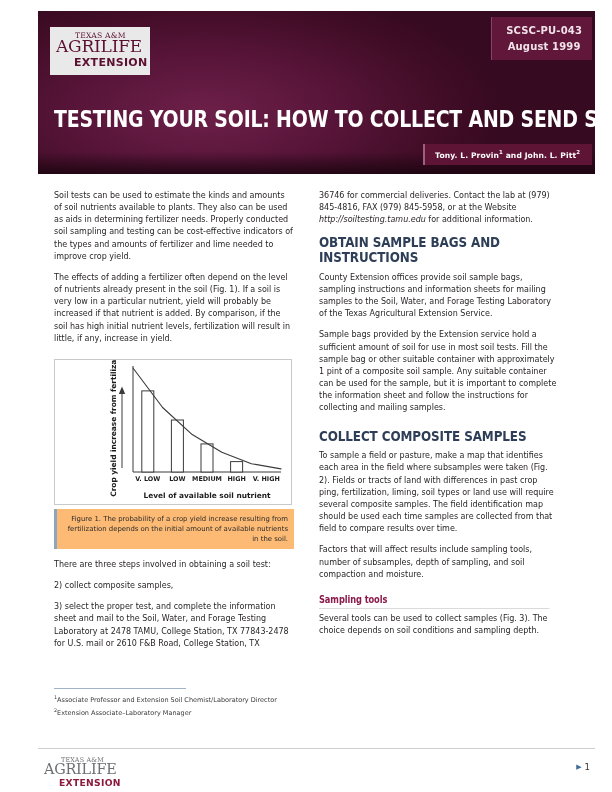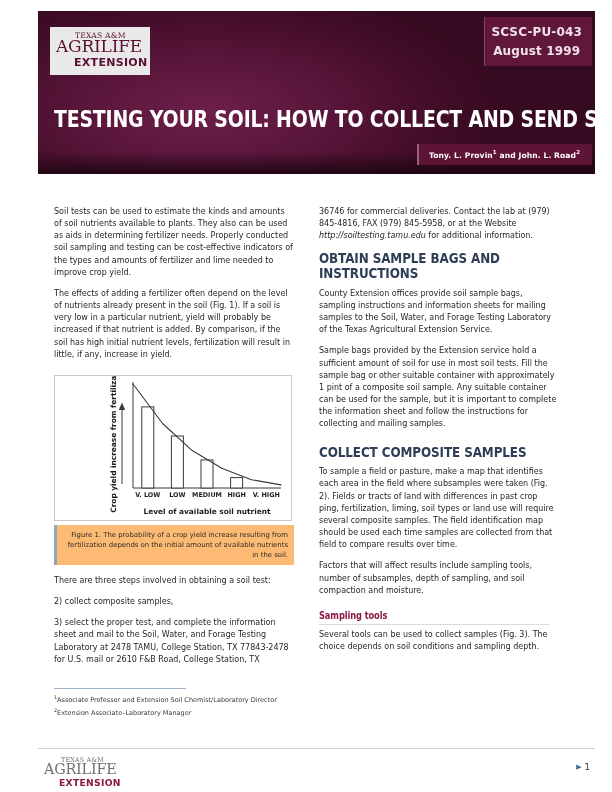--- a/index.html
+++ b/index.html
@@ -51,24 +51,24 @@
   .logo-ext{
     position:absolute;left:18px;top:26px;
     font-size:11px;font-weight:bold;letter-spacing:.3px;
     font-family:"DejaVu Sans","Liberation Sans",sans-serif;
   }
 
   .pubcode{
     position:absolute;right:20px;top:17px;z-index:6;
     background:#601739;
     color:#f1e2e9;
-    font-size:12px;font-weight:bold;line-height:1.55;
+    font-size:10px;font-weight:bold;line-height:1.55;
     letter-spacing:.15px;
     text-align:center;
-    padding:6px 10px 6px 6px;
+    padding:6px 10px 6px 14px;
     border-left:1px solid #8b4268;
   }
 
   .doc-title{
     position:absolute;left:54px;right:20px;top:108px;z-index:6;
     color:#ffffff;
     font-family:"DejaVu Sans Condensed","Liberation Sans Narrow","Liberation Sans",sans-serif;
     font-size:22.6px;
     font-weight:bold;
     letter-spacing:-0.2px;
@@ -85,21 +85,21 @@
     color:#ffffff;
     font-size:7.6px;font-weight:bold;letter-spacing:.1px;
     padding:5px 12px 5px 10px;
   }
   .authors sup{font-size:5.4px;vertical-align:super;}
 
   
   .cols{
     position:absolute;left:54px;top:190px;width:505px;height:525px;
   }
-  .col{position:absolute;top:16px;width:240px;}
+  .col{position:absolute;top:0;width:240px;}
   .col-left{left:0;}
   .col-right{left:265px;}
 
   p.body{
     margin:0 0 9px 0;
     font-size:8.0px;
     line-height:1.52;
     color:#231f20;
     text-align:left;
   }
@@ -211,21 +211,21 @@
   </div>
 
   <div class="pubcode">
     <div>SCSC-PU-043</div>
     <div>August 1999</div>
   </div>
 
   <div class="doc-title">TESTING YOUR SOIL: HOW TO COLLECT AND SEND SAMPLES</div>
 
   <div class="authors">
-    <span>Tony. L. Provin</span><sup>1</sup><span> and John. L. Road</span><sup>2</sup>
+    <span>Tony. L. Provin</span><sup>1</sup><span> and John. L. Pitt</span><sup>2</sup>
   </div>
 
   <div class="cols">
 
     <div class="col col-left">
       <p class="body">Soil tests can be used to estimate the kinds and amounts of soil nutrients available to plants. They also can be used as aids in determining fertilizer needs. Properly conducted soil sampling and testing can be cost-effective indicators of the types and amounts of fertilizer and lime needed to improve crop yield.</p>
       <p class="body">The effects of adding a fertilizer often depend on the level of nutrients already present in the soil (Fig. 1). If a soil is very low in a particular nutrient, yield will probably be increased if that nutrient is added. By comparison, if the soil has high initial nutrient levels, fertilization will result in little, if any, increase in yield.</p>
 
       <div class="figure">
         <div class="fig-frame">

